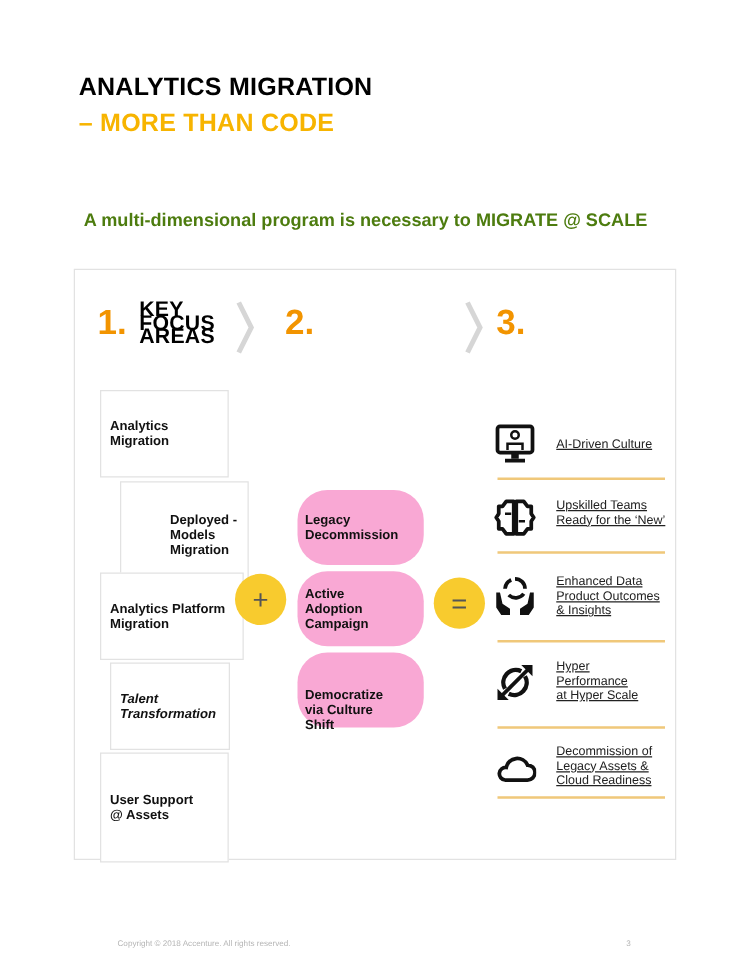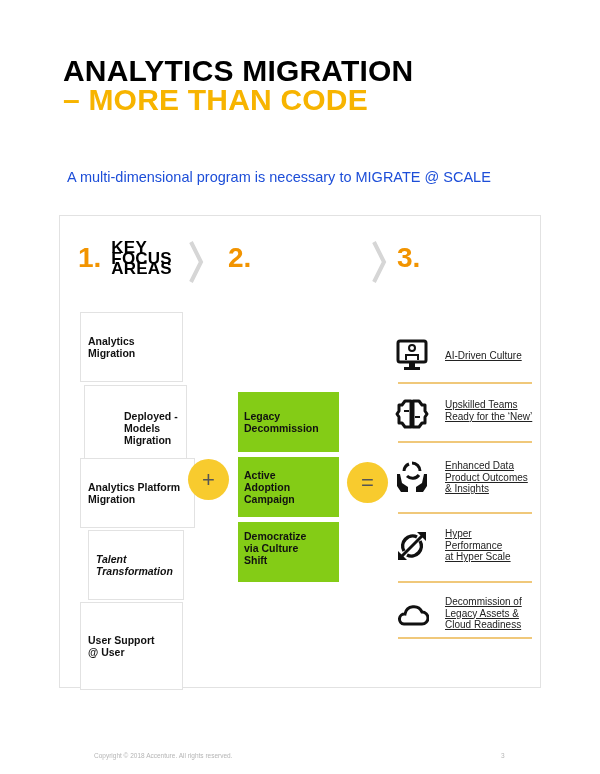--- a/index.html
+++ b/index.html
@@ -1,27 +1,27 @@
 <!DOCTYPE html>
 <html><head>
 <meta charset="utf-8">
 <style>
   html, body { margin: 0; padding: 0; }
   body { width: 600px; height: 774px; background: #ffffff; position: relative; font-family: "Liberation Sans", sans-serif; overflow: hidden; }
-  .title { position: absolute; left: 63px; top: 56px; font-weight: bold; font-size: 30px; line-height: 29px; letter-spacing: 0.2px; }
+  .title { position: absolute; left: 63px; top: 56px; font-weight: bold; font-size: 20px; line-height: 29px; letter-spacing: 0.2px; }
   .title .l1 { color: #000; }
   .title .l2 { color: #f7b400; }
-  .subtitle { position: absolute; left: 67px; top: 169px; font-size: 14.5px; font-weight: normal; color: #1d4ed8; }
+  .subtitle { position: absolute; left: 67px; top: 169px; font-size: 14.5px; font-weight: bold; color: #4d7c0f; }
   .panel { position: absolute; left: 59px; top: 215px; width: 480px; height: 471px; border: 1px solid #e2e2e2; }
   .step { position: absolute; top: 243px; display: flex; align-items: flex-start; }
   .step .num { font-size: 28px; font-weight: bold; color: #f29400; line-height: 30px; margin-right: 10px; }
   .step .lbl { font-size: 17px; font-weight: 900; color: #000; line-height: 10.5px; text-transform: uppercase; letter-spacing: 0.2px; }
   .chev { position: absolute; top: 240px; width: 16px; height: 44px; }
   .box { position: absolute; background: #fff; border: 1px solid #e2e2e2; box-sizing: border-box; display: flex; align-items: center; padding-left: 7px; font-size: 10.5px; font-weight: bold; color: #111; line-height: 12px; }
-  .gbox { position: absolute; background: #84cc16; box-sizing: border-box; padding-left: 6px; font-size: 10.5px; font-weight: bold; color: #111; line-height: 12px; display: flex; align-items: center; }
+  .gbox { position: absolute; background: #f9a8d4; box-sizing: border-box; padding-left: 6px; font-size: 10.5px; font-weight: bold; color: #111; line-height: 12px; display: flex; align-items: center; border-radius: 24px; }
   .circle { position: absolute; width: 41px; height: 41px; border-radius: 50%; background: #f8cb2e; color: #555; display: flex; align-items: center; justify-content: center; font-size: 22px; }
   .outcome { position: absolute; left: 395px; width: 137px; }
   .outcome .ic { position: absolute; left: 0; width: 34px; height: 34px; }
   .outcome .txt { position: absolute; left: 50px; font-size: 10px; color: #222; line-height: 11.5px; white-space: nowrap; text-decoration: underline; }
   .outcome .rule { position: absolute; left: 3px; width: 134px; height: 2px; background: #f0c87a; }
   .footer { position: absolute; top: 752px; font-size: 6.5px; color: #b5b5b5; }
 </style>
 </head>
 <body>
 
@@ -56,61 +56,61 @@
 <div class="step" style="left:397px;">
   <span class="num">3.</span>
 </div>
 
 <div class="box" style="left:80px;top:312px;width:103px;height:70px;">
   <div>
       <div>Analytics</div>
       <div>Migration</div>
     </div>
 </div>
-<div class="box" style="left:84px;top:385px;width:103px;height:86px;padding-left:39px;">
+<div class="box" style="left:96px;top:385px;width:103px;height:86px;padding-left:39px;">
   <div>
       <div>Deployed - Models</div>
       <div>Migration</div>
     </div>
 </div>
 <div class="box" style="left:80px;top:458px;width:115px;height:70px;">
   <div>
       <div>Analytics Platform</div>
       <div>Migration</div>
     </div>
 </div>
 <div class="box" style="left:88px;top:530px;width:96px;height:70px;font-style:italic;">
   <div>
       <div>Talent</div>
       <div>Transformation</div>
     </div>
 </div>
 <div class="box" style="left:80px;top:602px;width:103px;height:88px;">
   <div>
       <div>User Support</div>
-      <div>@ User</div>
+      <div>@ Assets</div>
     </div>
 </div>
 
 <div class="circle" style="left:188px;top:459px;">+</div>
 
 <div class="gbox" style="left:238px;top:392px;width:101px;height:60px;">
   <div>
       <div>Legacy</div>
       <div>Decommission</div>
     </div>
 </div>
 <div class="gbox" style="left:238px;top:457px;width:101px;height:60px;">
   <div>
       <div>Active</div>
       <div>Adoption</div>
       <div>Campaign</div>
     </div>
 </div>
-<div class="gbox" style="left:238px;top:522px;width:101px;height:60px;align-items:flex-start;padding-top:8px;">
+<div class="gbox" style="left:238px;top:522px;width:101px;height:60px;align-items:flex-start;padding-top:28px;">
   <div>
       <div>Democratize</div>
       <div>via Culture</div>
       <div>Shift</div>
     </div>
 </div>
 
 <div class="circle" style="left:347px;top:462px;">=</div>
 
 <div class="outcome" style="top:338px;">

